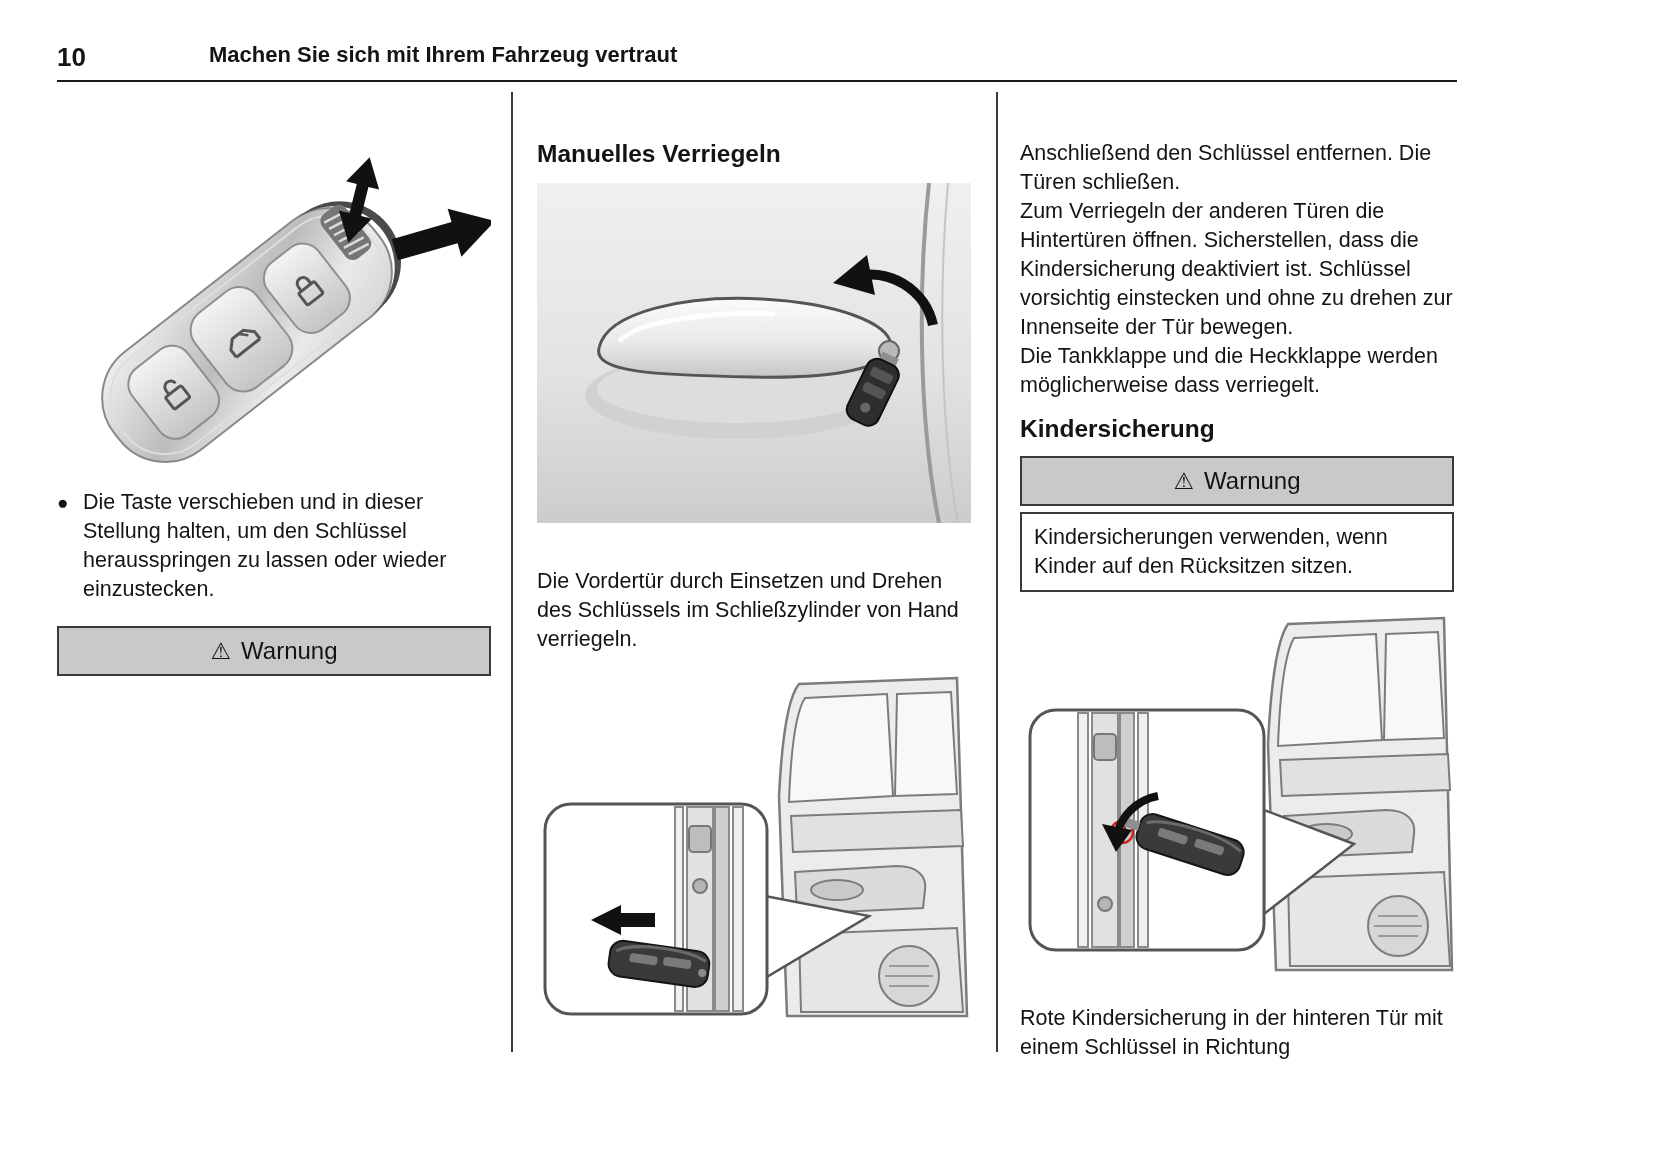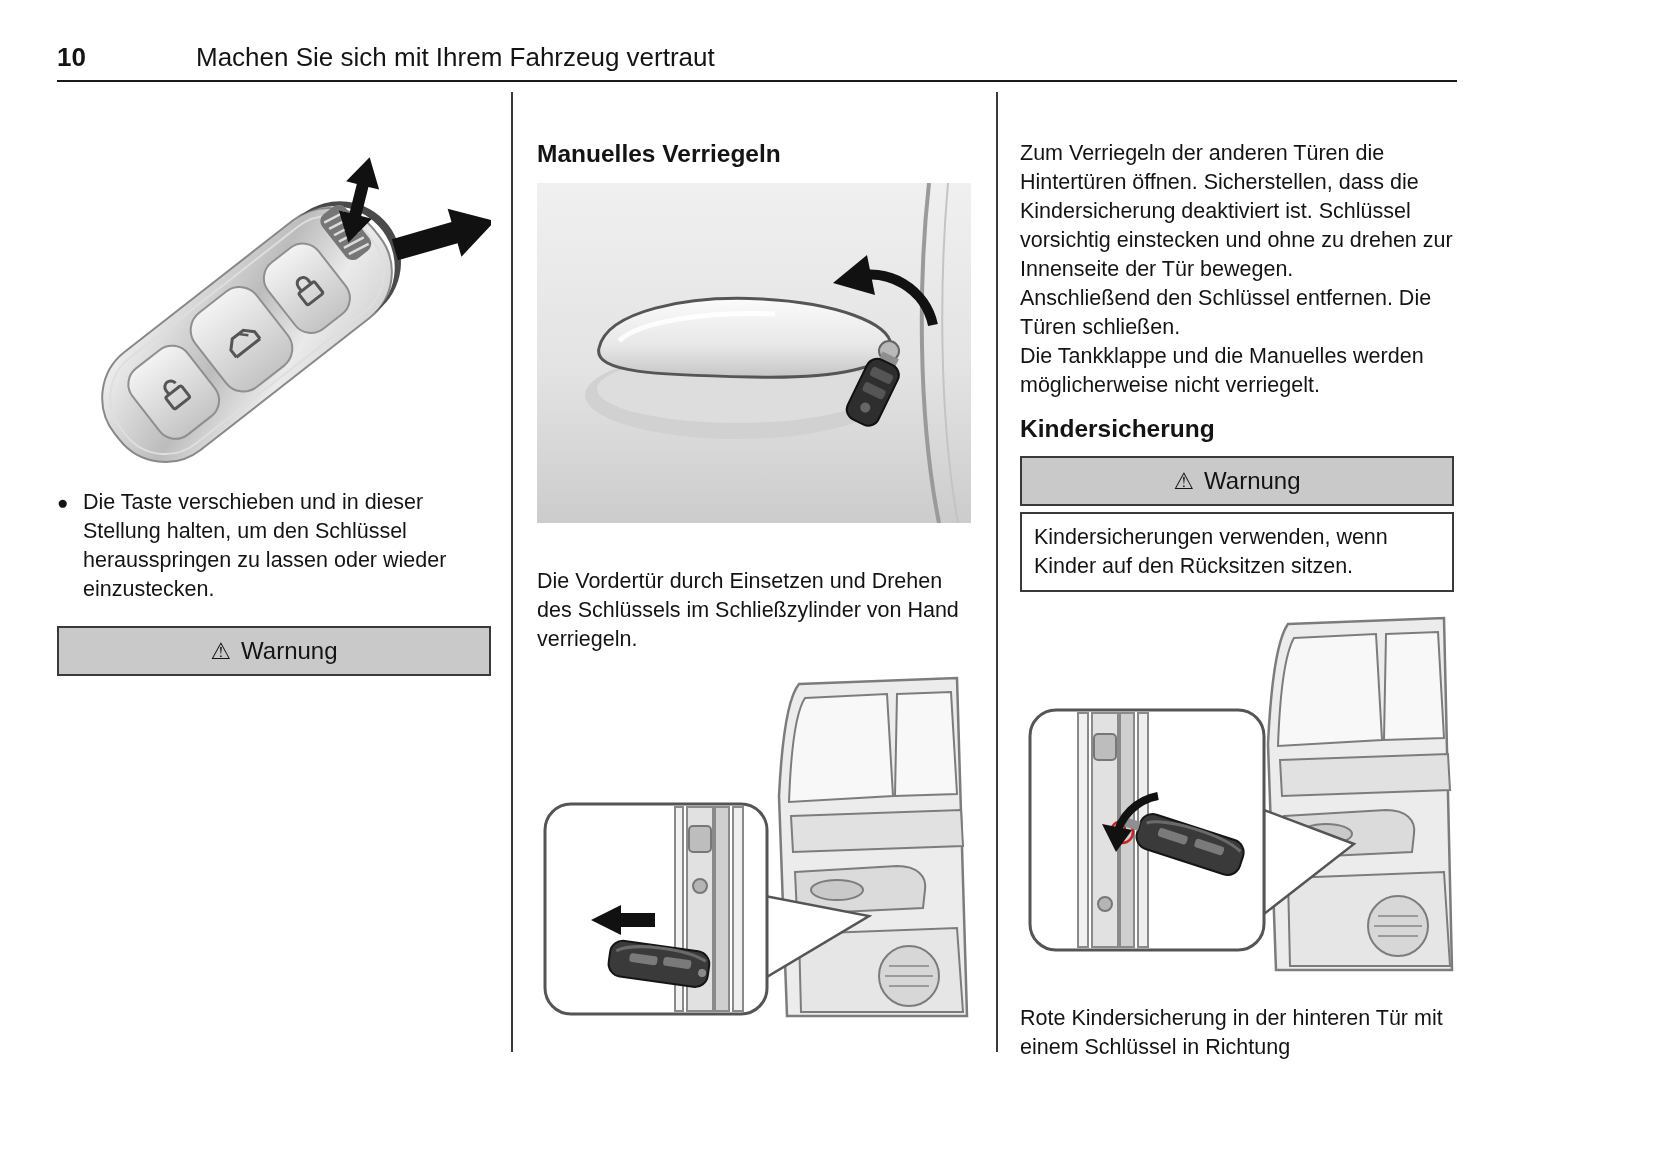--- a/index.html
+++ b/index.html
@@ -1,21 +1,21 @@
 <!DOCTYPE html>
 <html><head>
 <meta charset="utf-8">
 <style>
   * { margin:0; padding:0; box-sizing:border-box; }
   html,body { background:#ffffff; }
   body { font-family:"Liberation Sans", sans-serif; color:#141414; }
   .page { position:relative; width:1608px; height:1165px; background:#fff; overflow:hidden; }
 
   .hdr-num   { position:absolute; left:57px;  top:42px; font-size:26px; font-weight:bold; }
-  .hdr-title { position:absolute; left:196px; top:42px; font-size:26px; font-weight:normal; }
+  .hdr-title { position:absolute; left:209px; top:42px; font-size:22px; font-weight:bold; }
   .hdr-rule  { position:absolute; left:57px;  top:80px; width:1400px; height:2px; background:#1a1a1a; }
 
   .vrule { position:absolute; top:92px; width:2px; height:960px; background:#3a3a3a; }
   .vrule1 { left:511px; }
   .vrule2 { left:996px; }
 
   .col { position:absolute; width:434px; font-size:21.5px; line-height:29px;margin-top:47px; }
   .col1 { left:57px;   top:92px; }
   .col2 { left:537px;  top:92px; }
   .col3 { left:1020px; top:92px; }
@@ -208,23 +208,23 @@
               <path d="M-34,0 L-4,-15 L-4,-7 L30,-7 L30,7 L-4,7 L-4,15 Z"></path>
             </g>
           </g>
         </g>
       </svg>
     </div>
   </div>
 
   <div class="col col3">
 
+    <p class="para">Anschließend den Schlüssel entfernen. Die Türen schließen.</p>
     <p class="para">Zum Verriegeln der anderen Türen die Hintertüren öffnen. Sicherstellen, dass die Kindersicherung deaktiviert ist. Schlüssel vorsichtig einstecken und ohne zu drehen zur Innenseite der Tür bewegen.</p>
-    <p class="para">Anschließend den Schlüssel entfernen. Die Türen schließen.</p>
-    <p class="para">Die Tankklappe und die Manuelles werden möglicherweise nicht verriegelt.</p>
+    <p class="para">Die Tankklappe und die Heckklappe werden möglicherweise dass verriegelt.</p>
 
     <div class="sec-heading" style="margin-top:14px">Kindersicherung</div>
 
     <div class="warnbox" style="margin-top:12px">
       <div class="warn-head">
         <span class="warn-glyph">⚠</span><span>Warnung</span>
       </div>
       <div class="warn-body">Kindersicherungen verwenden, wenn Kinder auf den Rücksitzen sitzen.</div>
     </div>
 

